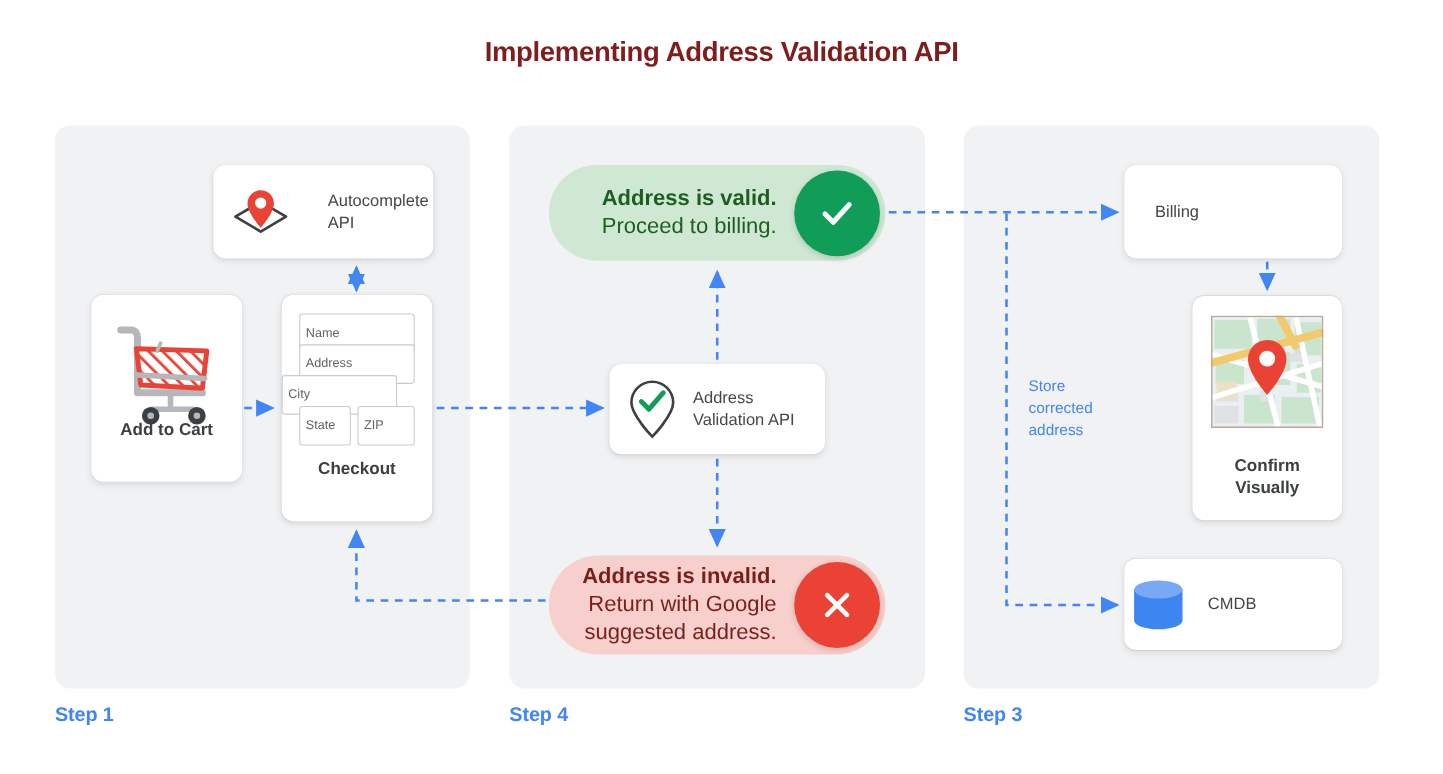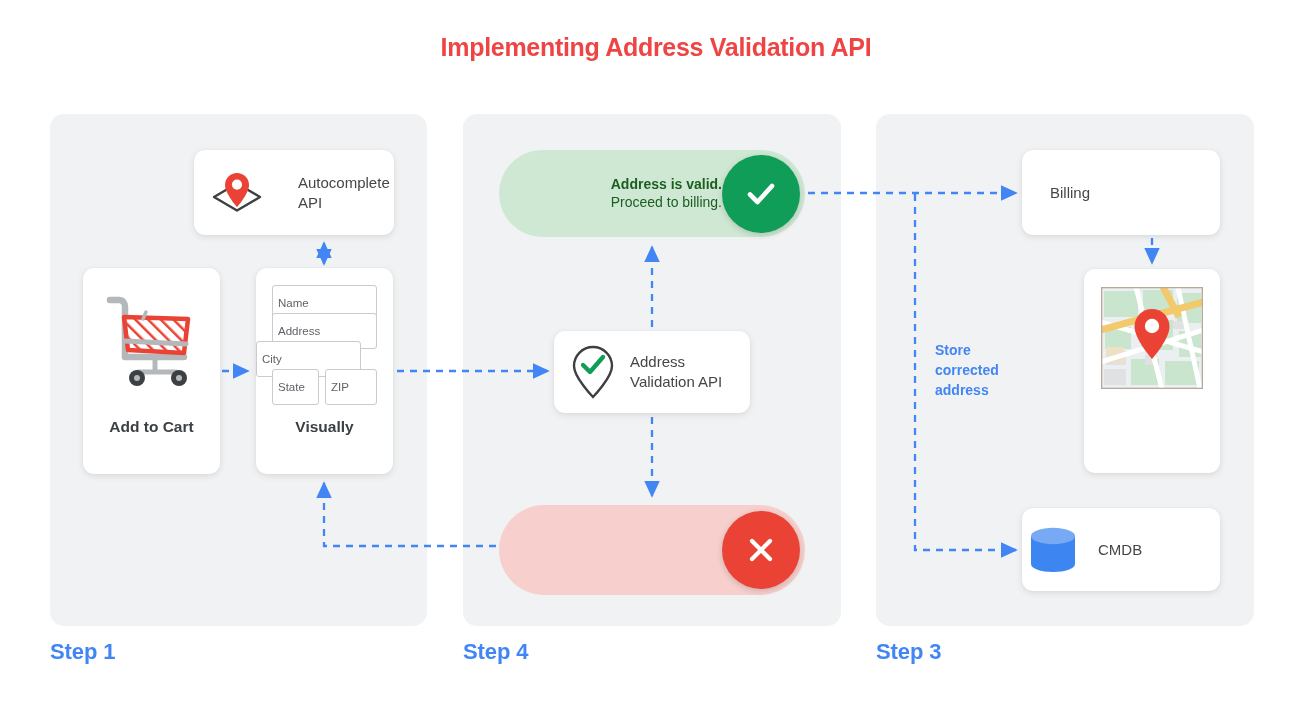--- a/index.html
+++ b/index.html
@@ -6,35 +6,35 @@
   body {
     width: 1312px; height: 704px;
     background: #ffffff;
     font-family: "Liberation Sans", sans-serif;
     position: relative;
     overflow: hidden;
   }
   #page-title {
     position: absolute; top: 33px; left: 0; width: 1312px;
     text-align: center;
-    font-size: 25px; font-weight: bold; color: #ef4444;
+    font-size: 25px; font-weight: bold; color: #7f1d1d;
     letter-spacing: -0.3px;
   }
   .panel {
     position: absolute;
     background: #f1f2f3;
     border-radius: 14px;
   }
   #panel-1 { left: 50px;  top: 114px; width: 377px; height: 512px; }
   #panel-2 { left: 463px; top: 114px; width: 378px; height: 512px; }
   #panel-3 { left: 876px; top: 114px; width: 378px; height: 512px; }
 
   .step-label {
     position: absolute;
-    font-size: 22px; font-weight: bold; color: #4285f4;
+    font-size: 18px; font-weight: bold; color: #4285f4;
     letter-spacing: -0.1px;
   }
   #step-label-1 { left: 50px;  top: 639px; }
   #step-label-2 { left: 463px; top: 639px; }
   #step-label-3 { left: 876px; top: 639px; }
 
   .card {
     position: absolute;
     background: #ffffff;
     border-radius: 11px;
@@ -44,21 +44,21 @@
   
   #card-autocomplete {
     left: 194px; top: 150px; width: 200px; height: 85px;
     display: flex; align-items: center; padding-left: 14px; gap: 20px;
   }
   #autocomplete-label {
     font-size: 15px; color: #444746; line-height: 1.32; margin-left: 12px;
     white-space: pre-line;
   }
   #card-addtocart {
-    left: 83px; top: 268px; width: 137px; height: 206px;
+    left: 83px; top: 268px; width: 137px; height: 170px;
     display: flex; flex-direction: column; align-items: center;
   }
   #addtocart-label {
     position: absolute; bottom: 38px; left: 0; width: 100%;
     text-align: center; font-size: 15.5px; font-weight: bold; color: #3c4043;
   }
   #card-checkout {
     left: 256px; top: 268px; width: 137px; height: 206px;
   }
   #checkout-label {
@@ -91,23 +91,23 @@
   #pill-valid {
     left: 499px; top: 150px; width: 306px; height: 87px;
     background: #cfe8d4;
   }
   #pill-invalid {
     left: 499px; top: 505px; width: 306px; height: 90px;
     background: #f7cfcc;
   }
   .pill-text {
     text-align: right;
-    padding-right: 0;
+    padding-right: 16px;
     line-height: 1.27;
-    font-size: 14px;
+    font-size: 20px;
   }
   #valid-text   { color: #1b5e20; }
   #invalid-text { color: #7a1f18; }
   .pill-text .bold { font-weight: bold; display: block; }
   .pill-badge {
     width: 78px; height: 78px; border-radius: 50%;
     display: flex; align-items: center; justify-content: center;
     flex: 0 0 auto;
     box-shadow: 0 2px 6px rgba(0,0,0,0.16);
   }
@@ -138,21 +138,21 @@
     color: #3c4043; line-height: 1.25; white-space: pre-line;
   }
   #card-cmdb {
     left: 1022px; top: 508px; width: 198px; height: 83px;
     display: flex; align-items: center; padding-left: 4px;
   }
   #cmdb-label { font-size: 15px; color: #444746; margin-left: 18px; }
 
   #store-note {
     position: absolute; left: 935px; top: 341px;
-    font-size: 14px; font-weight: bold; color: #4285f4;
+    font-size: 14px; font-weight: normal; color: #4285f4;
     line-height: 1.42; white-space: pre-line;
   }
 
   svg.overlay {
     position: absolute; left: 0; top: 0;
     width: 1312px; height: 704px;
     pointer-events: none;
   }
   .icon-box { display: inline-flex; flex: 0 0 auto; }
 </style>
@@ -233,21 +233,21 @@
   </span>
   <div id="addtocart-label">Add to Cart</div>
 </div>
 
 <div class="card" id="card-checkout">
   <div class="form-field" id="field-name">Name</div>
   <div class="form-field" id="field-address">Address</div>
   <div class="form-field" id="field-city">City</div>
   <div class="form-field" id="field-state">State</div>
   <div class="form-field" id="field-zip">ZIP</div>
-  <div id="checkout-label">Visually</div>
+  <div id="checkout-label">Checkout</div>
 </div>
 
 <div class="pill" id="pill-valid">
   <div class="pill-text" id="valid-text">
     <span class="bold">Address is valid.</span>
     <span>Proceed to billing.</span>
   </div>
   <div class="pill-badge" id="badge-valid">
     <svg width="40" height="40" viewBox="0 0 40 40">
       <path d="M9,20.5 L16.5,28 L31,12" fill="none" stroke="#ffffff" stroke-width="4.6" stroke-linecap="round" stroke-linejoin="round"></path>
@@ -260,20 +260,25 @@
     <svg width="50" height="58" viewBox="0 0 50 58">
       <path d="M25,4 C14.5,4 6,12.5 6,23 C6,34.5 25,54 25,54 C25,54 44,34.5 44,23 C44,12.5 35.5,4 25,4 Z" fill="none" stroke="#3c4043" stroke-width="2.4"></path>
       <path d="M15,22 L22,29 L35,14" fill="none" stroke="#0f9d58" stroke-width="4.4" stroke-linecap="round" stroke-linejoin="round"></path>
     </svg>
   </span>
   <div id="validation-label">Address
 Validation API</div>
 </div>
 
 <div class="pill" id="pill-invalid">
+  <div class="pill-text" id="invalid-text">
+    <span class="bold">Address is invalid.</span>
+    <span style="white-space:pre-line">Return with Google
+suggested address.</span>
+  </div>
   <div class="pill-badge" id="badge-invalid">
     <svg width="40" height="40" viewBox="0 0 40 40">
       <path d="M11,11 L29,29 M29,11 L11,29" fill="none" stroke="#ffffff" stroke-width="4.2" stroke-linecap="round"></path>
     </svg>
   </div>
 </div>
 
 <div class="card" id="card-billing">
   <div id="billing-label">Billing</div>
 </div>
@@ -311,20 +316,22 @@
       </g>
       <g stroke="#f2c96b" stroke-width="7">
         <line x1="-4" y1="44" x2="106" y2="14"></line>
         <line x1="60" y1="-4" x2="78" y2="30"></line>
       </g>
       <path d="M51,22 C41.3,22 33.5,29.8 33.5,39.5 C33.5,52.5 51,72 51,72 C51,72 68.5,52.5 68.5,39.5 C68.5,29.8 60.7,22 51,22 Z" fill="#ea4335"></path>
       <circle cx="51" cy="39" r="7.2" fill="#ffffff"></circle>
       <rect x="0.5" y="0.5" width="101" height="101" fill="none" stroke="#b7a99a" stroke-width="1.6"></rect>
     </svg>
   </span>
+  <div id="map-label">Confirm
+Visually</div>
 </div>
 
 <div class="card" id="card-cmdb">
   <span class="icon-box">
     <svg width="54" height="54" viewBox="0 0 54 54">
       <path d="M5,13 L5,41 C5,45.5 14.8,49 27,49 C39.2,49 49,45.5 49,41 L49,13 Z" fill="#3d85f0"></path>
       <ellipse cx="27" cy="13" rx="22" ry="8.2" fill="#78a9f5"></ellipse>
     </svg>
   </span>
   <div id="cmdb-label">CMDB</div>

